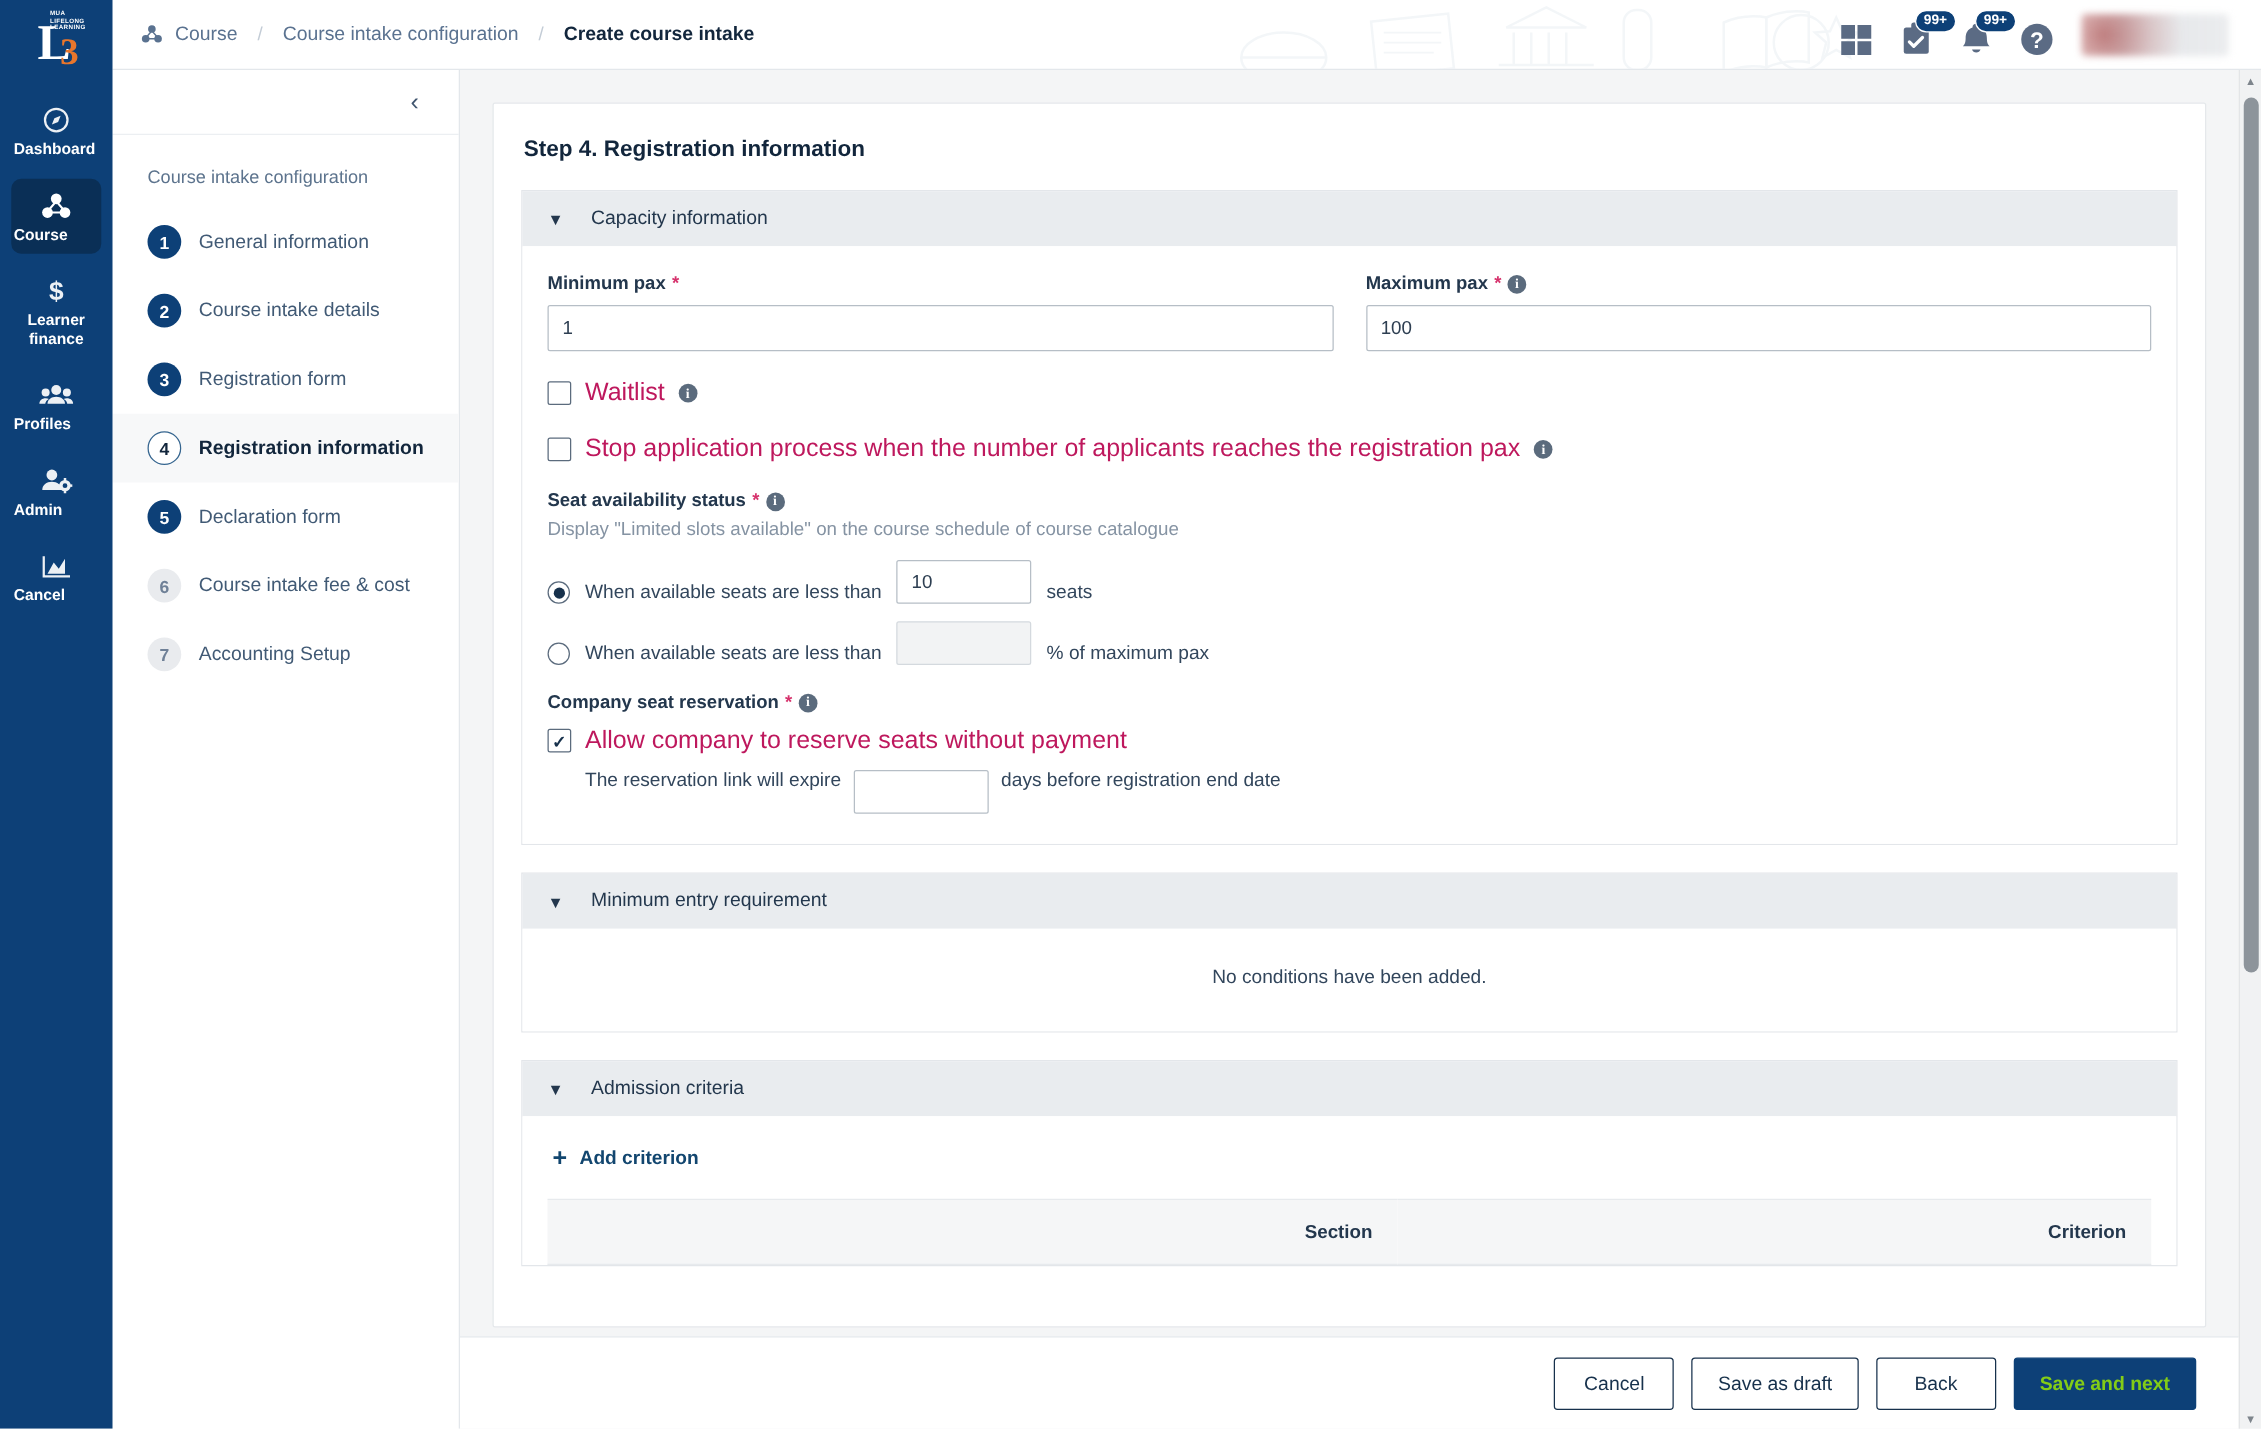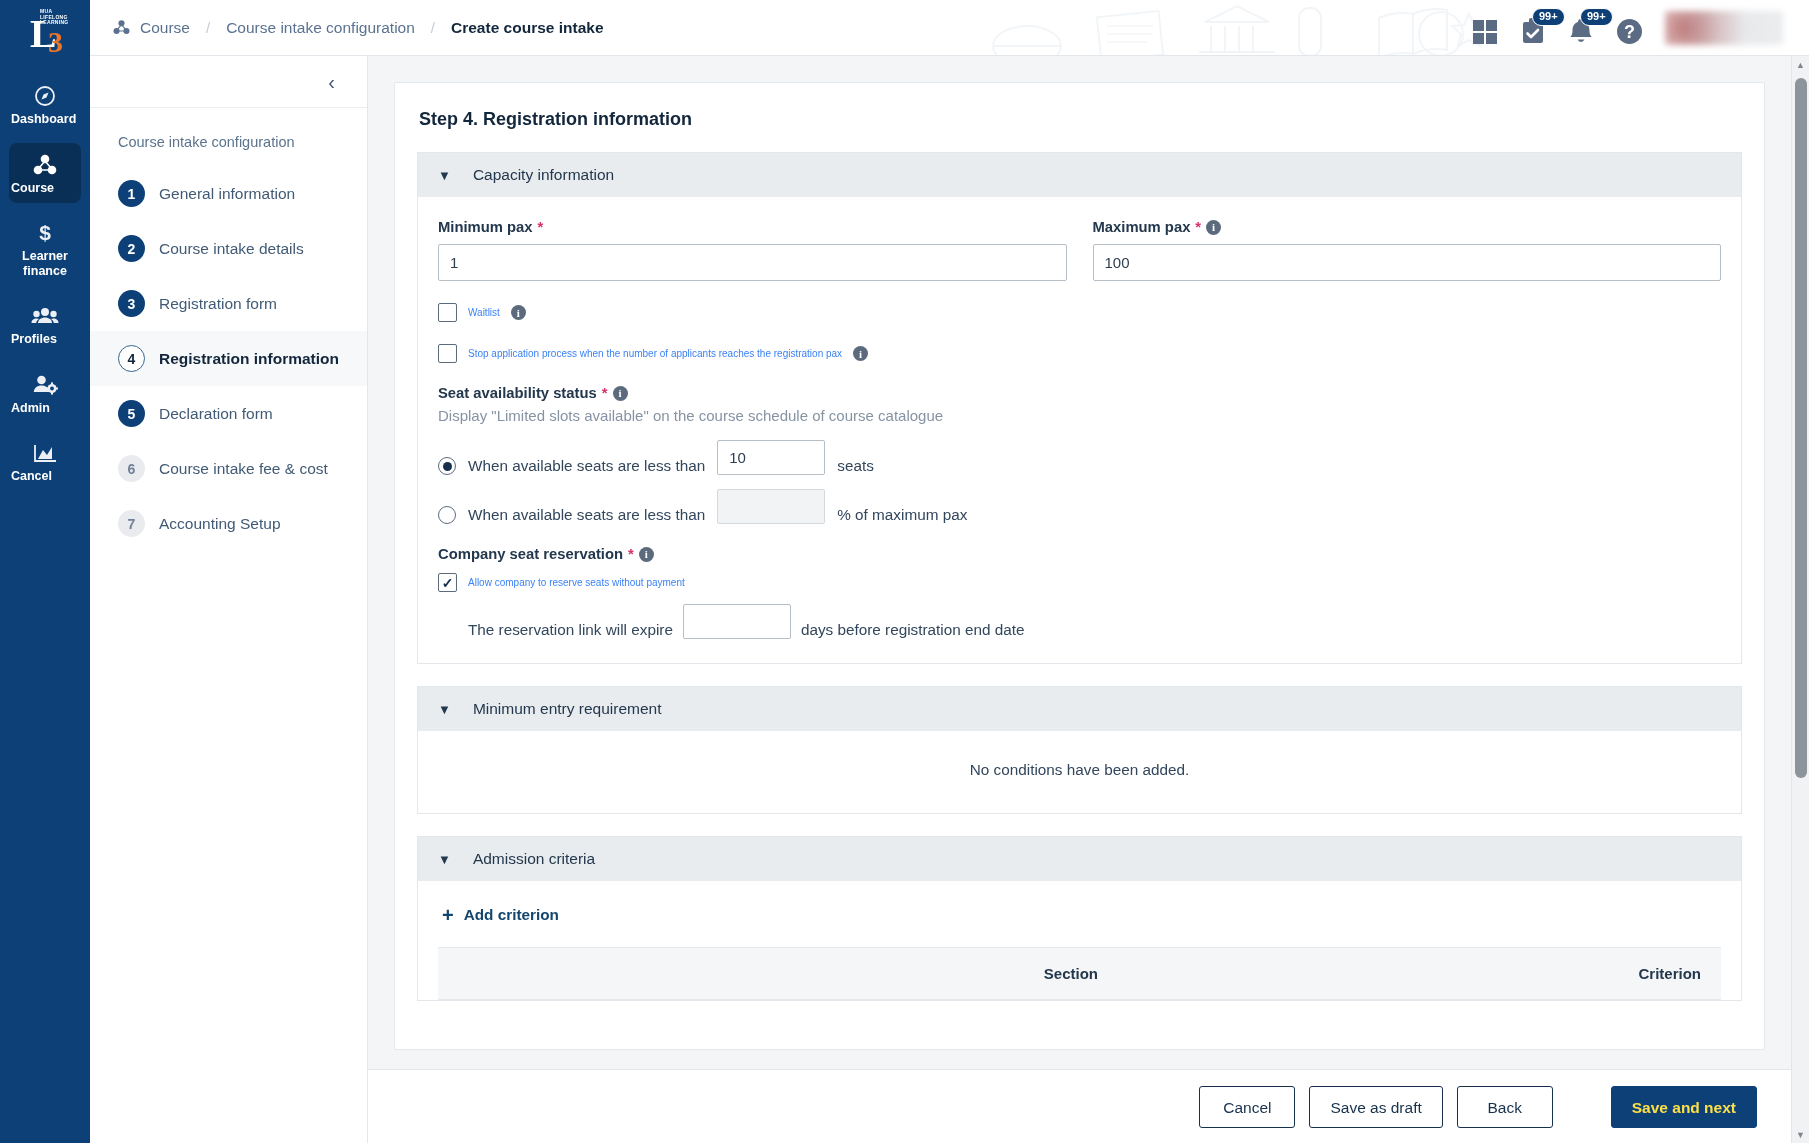--- a/index.html
+++ b/index.html
@@ -119,41 +119,41 @@
   .col { flex:1; }
   .col .lbl { margin-bottom: 9px; }
 
   .cbrow { display:flex; align-items:center; gap: 11px; margin-bottom: 22px; }
   .cbox {
     width: 19px; height: 19px; flex:0 0 19px; border: 1.6px solid #5b6b7d; border-radius: 2px;
     background:#fff; display:flex; align-items:center; justify-content:center; cursor:pointer;
   }
   .cbox .tick { display:none; color:#17314c; font-size: 14px; font-weight:700; line-height:1; }
   .cbox.checked .tick { display:block; }
-  .cbrow .txt { font-size: 10px; color:#3b82f6; }
+  .cbrow .txt { font-size: 20px; color:#be185d; }
 
   .infoi {
     width: 15px; height: 15px; border-radius:50%; background:#5b6b7d; color:#fff;
     font-size: 11px; font-weight:700; display:inline-flex; align-items:center; justify-content:center;
     font-family:"Liberation Serif", serif; cursor:pointer; flex:0 0 15px;
   }
 
   .hint { font-size: 15px; color:#8593a3; margin: 6px 0 16px; }
 
   .radiorow { display:flex; align-items:flex-end; gap: 12px; margin-bottom: 14px; }
   .radio {
     width: 18px; height: 18px; flex:0 0 18px; border:1.6px solid #5b6b7d; border-radius:50%;
     display:flex; align-items:center; justify-content:center; cursor:pointer; background:#fff;
   }
   .radio .dot { width: 9px; height: 9px; border-radius:50%; background:#17314c; display:none; }
   .radio.on .dot { display:block; }
   .radiorow .rt { font-size: 15.3px; color:#32465c; }
   .mini { width: 108px; height: 35px; }
 
-  .sub-ind { margin-left: 30px; display:flex; align-items:flex-end; gap:0; margin-top: 12px; }
+  .sub-ind { margin-left: 30px; display:flex; align-items:flex-start; gap:0; margin-top: 12px; }
   .sub-ind .t { font-size: 15.3px; color:#32465c; }
   .daybox { width: 108px; height: 35px; margin: 0 10px; }
 
   .empty { text-align:center; font-size: 15.3px; color:#32465c; padding: 30px 0 34px; }
 
   .addcrit { display:flex; align-items:center; gap: 10px; color:#12466f; font-size: 15.3px; font-weight:600; cursor:pointer; padding: 4px 2px 22px 4px; }
   .plus { font-size: 20px; font-weight:700; line-height:1; color:#12466f; }
 
   table.tbl { width:100%; border-collapse:collapse; }
   table.tbl th {
@@ -165,21 +165,21 @@
   .footer {
     position:absolute; left: 368px; right: 18px; bottom: 0; height: 74px; background:#fff;
     border-top:1px solid #e3e7eb; display:flex; align-items:center; justify-content:flex-end;
     gap: 14px; padding-right: 34px; z-index: 15;
   }
   .btn {
     height: 42px; min-width: 96px; padding: 12px 20px; border-radius:3px; font-size: 15.5px;
     border:1px solid #17314c; background:#fff; color:#17314c; cursor:pointer;
     font-family:"Liberation Sans", sans-serif;
   }
-  .btn.primary { background:#0d4077; color:#fde047; border-color:#0d4077; font-weight:700;margin-left:44px; }
+  .btn.primary { background:#0d4077; color:#84cc16; border-color:#0d4077; font-weight:700; }
 
   
   .sbar { position:absolute; right:0; top:56px; bottom:0; width:18px; background:#f1f2f3; border-left:1px solid #e3e5e7; z-index: 25; }
   .sb-arrow { height:17px; display:flex; align-items:center; justify-content:center; color:#7e858c; font-size:9px; }
   .sb-thumb { position:absolute; left:3px; width:12px; top: 22px; height: 700px; background:#8d949b; border-radius:6px; }
   .sb-arrow.bottom { position:absolute; bottom:0; left:0; right:0; }
 </style>
 </head>
 <body>
 

